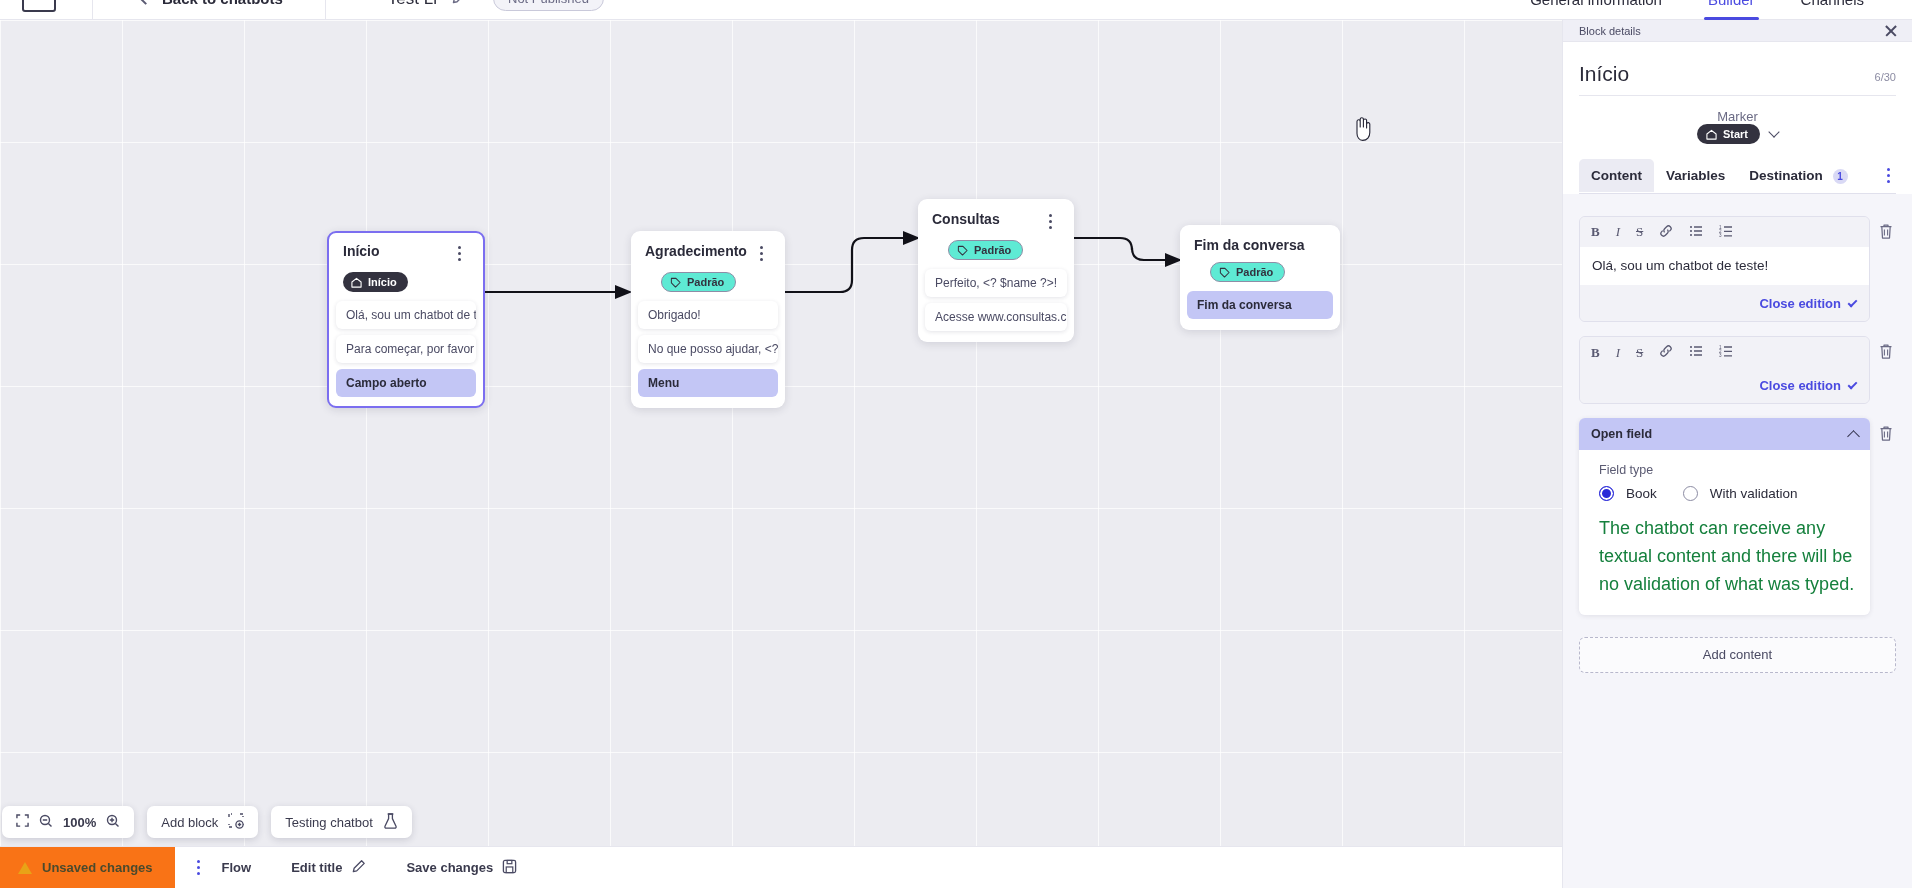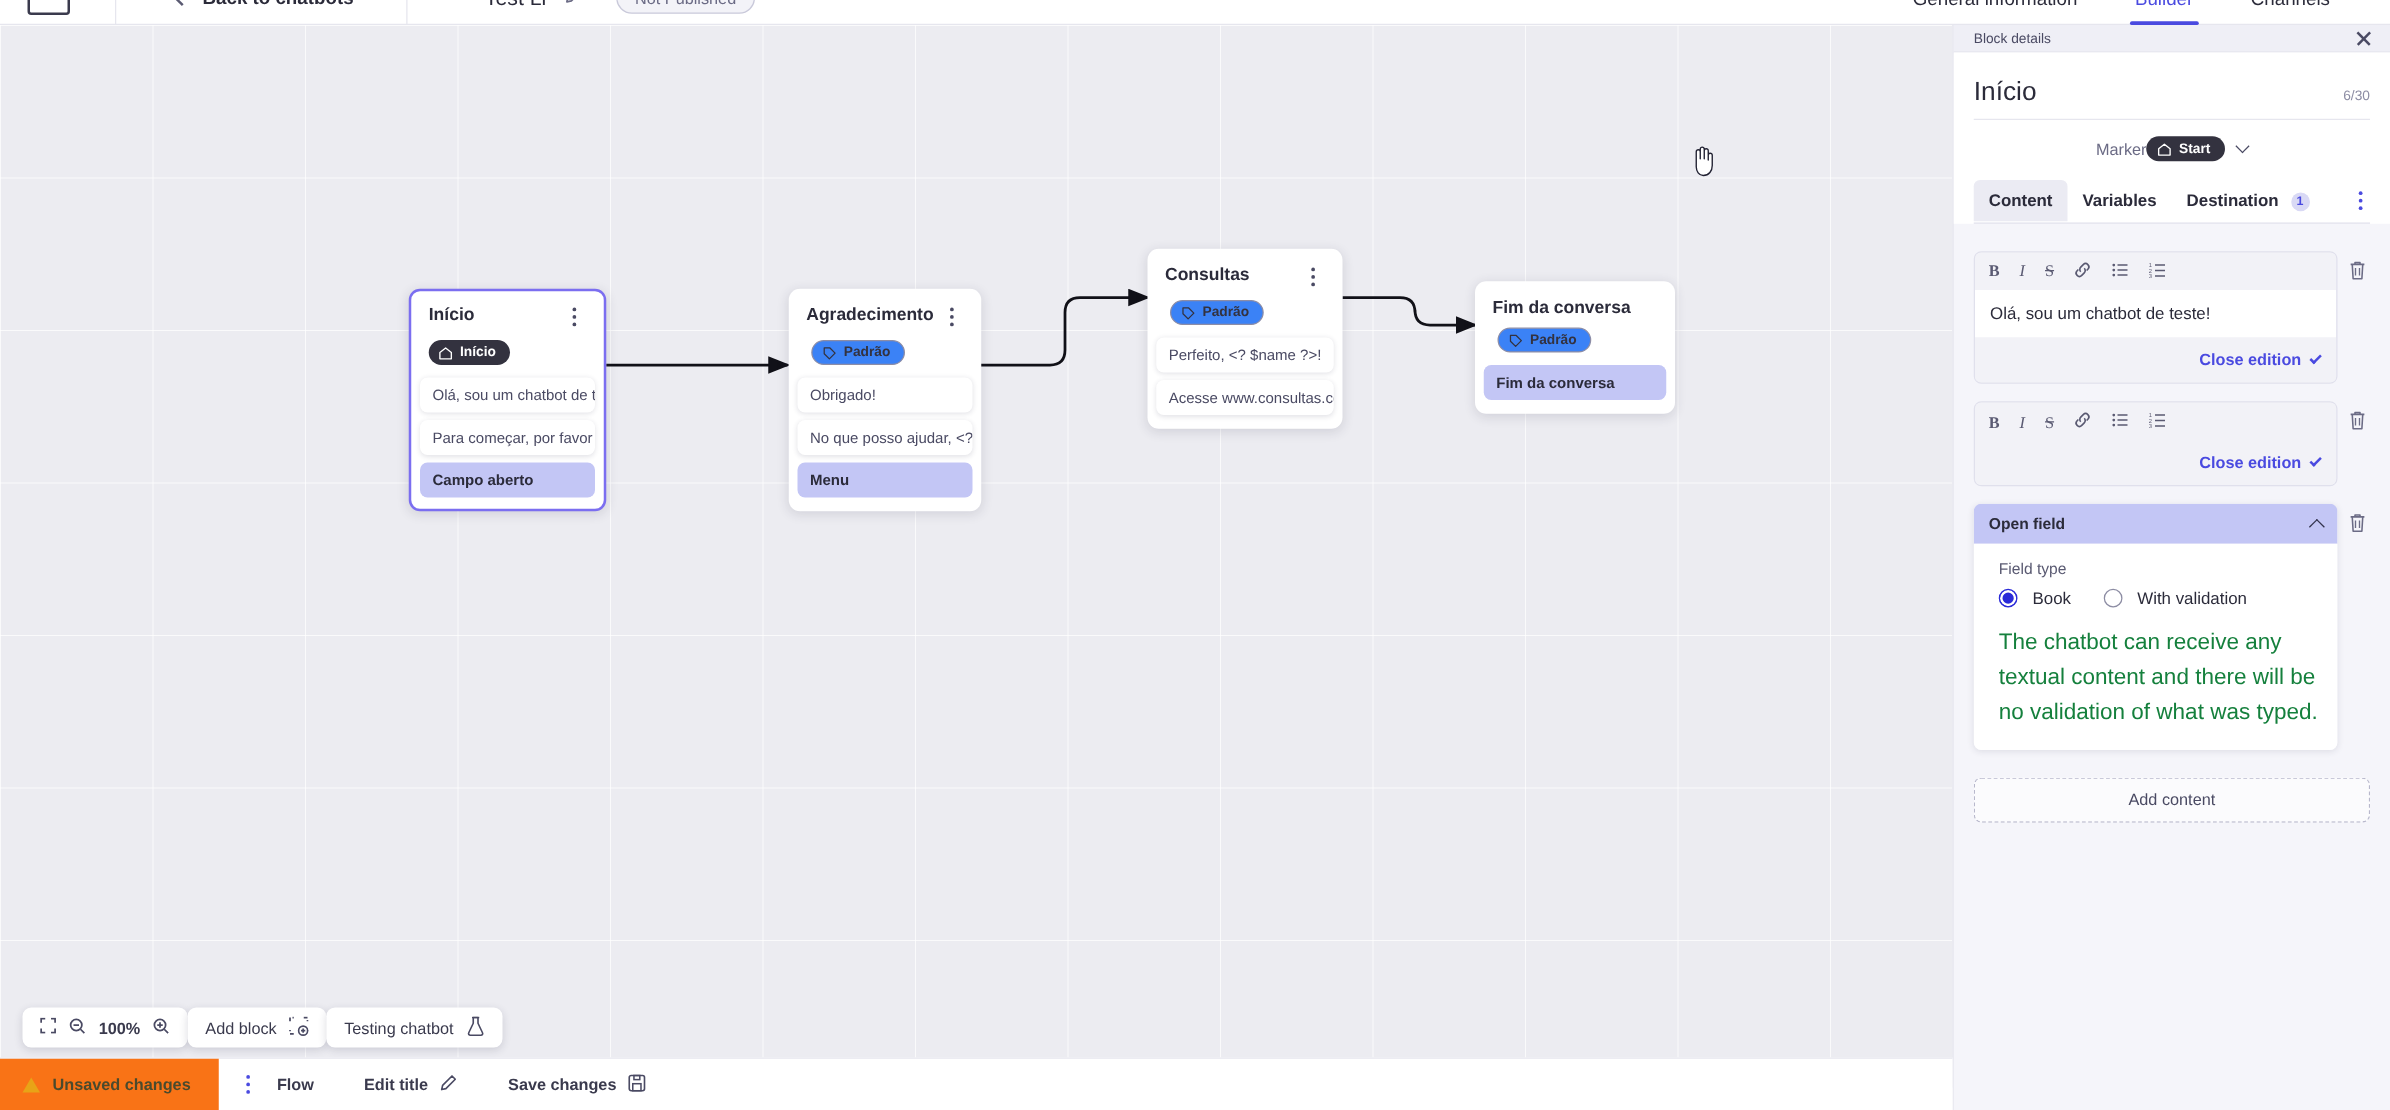--- a/index.html
+++ b/index.html
@@ -99,36 +99,36 @@
   }
   .kebab i { width: 3px; height: 3px; background: #4a4a63; border-radius: 50%; display:block; }
   .tag-start {
     display: inline-flex; align-items: center; gap: 6px;
     background: #33323f; color: #ffffff; border-radius: 999px;
     font-size: 11px; font-weight: 700; padding: 4px 11px 4px 8px;
     margin: 9px 0 0 14px;
   }
   .tag-default {
     display: inline-flex; align-items: center; gap: 6px;
-    border: 1px solid #8d8da6; color: #33323f; background: #3b82f6;
+    border: 1px solid #8d8da6; color: #33323f; background: #5eead4;
     border-radius: 999px; font-size: 11px; font-weight: 700;
-    padding: 3px 11px 3px 8px; margin: 9px 0 0 18px;
+    padding: 3px 11px 3px 8px; margin: 9px 0 0 30px;
   }
   .node-rows { margin-top: 9px; padding: 0 7px; display: flex; flex-direction: column; gap: 6px; }
   .node-row {
     background: #ffffff; border-radius: 6px; padding: 7px 10px;
     font-size: 12px; color: #4a4a63; white-space: nowrap; overflow: hidden;
     box-shadow: 0 1px 4px rgba(40,40,70,.13);
   }
   .node-row.highlight { background: #c3c6f5; color: #2b2b3a; font-weight: 700; box-shadow:none; }
 
   svg.wires { position: absolute; inset: 0; width: 1562px; height: 850px; z-index: 6; }
 
   
-  .canvas-tools { position: absolute; left: 18px; bottom: 32px; display: flex; z-index: 20; align-items: center; }
+  .canvas-tools { position: absolute; left: 2px; bottom: 32px; display: flex; gap: 13px; z-index: 20; align-items: center; }
   .tool-pill {
     background: #fff; border-radius: 7px; box-shadow: 0 2px 7px rgba(40,40,70,.16);
     height: 32px; display: flex; align-items: center; gap: 10px;
     padding: 0 14px; font-size: 13px; color: #3a3a4d; cursor: pointer;
   }
   .zoomlabel { font-weight: 700; font-size: 13px; }
 
   
   .statusbar {
     position: absolute; left: 0; bottom: 0; width: 1562px; height: 42px;
@@ -174,22 +174,23 @@
 
   .panel-body { background: #ffffff; flex: 0 0 auto; padding: 0 16px; }
   .panel-h1row {
     display: flex; align-items: baseline; justify-content: space-between;
     padding-top: 20px;
   }
   .panel-h1 { font-size: 21px; color: #2b2b3a; }
   .panel-count { font-size: 11px; color: #8c8ca3; }
   .panel-hr { height: 1px; background: #e6e6ee; margin: 9px 0 0 0; }
   .marker-row {
-    display: flex; align-items: center; justify-content: center;
+    display: flex; align-items: center; justify-content: flex-end;
     padding: 13px 0 0 0;
+    flex-direction: column;
   }
   .marker-label { font-size: 13px; color: #6b6b85; }
   .marker-right { display: flex; align-items: center; gap: 10px; }
   .pill-start {
     display: inline-flex; align-items: center; gap: 6px;
     background: #33323f; color: #fff; border-radius: 999px;
     font-size: 11px; font-weight: 700; padding: 4px 12px 4px 9px; cursor: pointer;
   }
   .chev-down {
     width: 8px; height: 8px; border-right: 1.8px solid #4a4a63;

